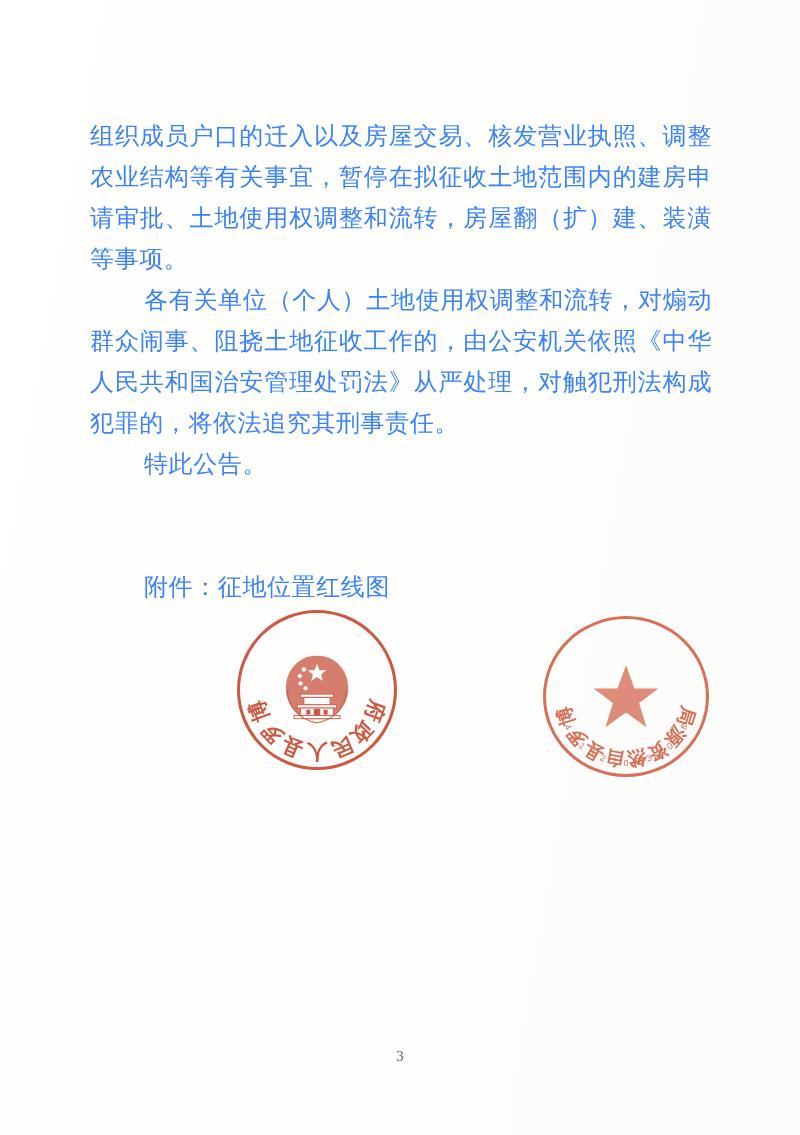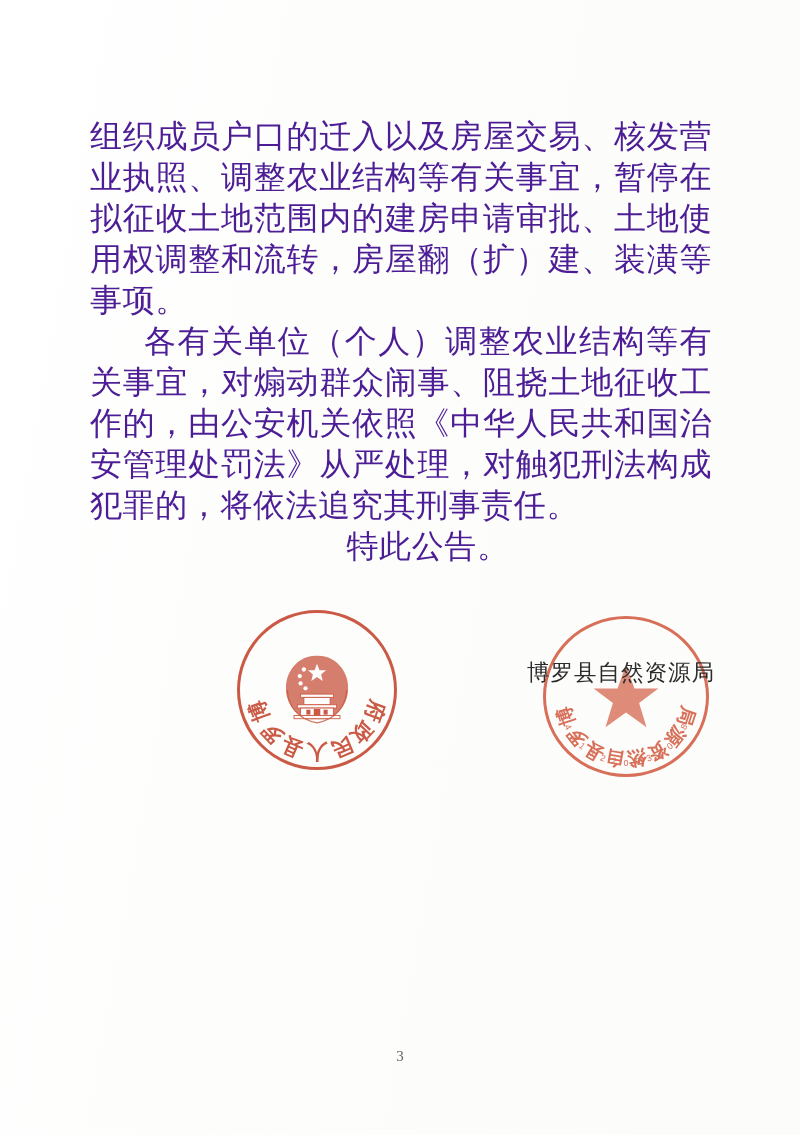--- a/index.html
+++ b/index.html
@@ -24,37 +24,37 @@
     background: linear-gradient(100deg, #ffffff 0%, #fdfdfc 40%, #fcfcfb 100%);
     pointer-events: none;
   }
   .doc-body {
     position: absolute;
     left: 90px;
     top: 116px;
     width: 622px;
   }
   .para {
-    font-size: 32px;
+    font-size: 24px;
     line-height: 41px;
-    color: #4c1d95;
+    color: #3b82f6;
     letter-spacing: 0.6px;
     text-align: justify;
     text-justify: inter-character;
     margin: 0;
     font-family: "Liberation Serif", "DejaVu Serif", serif;
   }
   .para.indent {
     text-indent: 54px;
   }
   .para + .para {
     margin-top: 0px;
   }
   .para.last-line {
-    text-align: center;
+    text-align: left;
   }
   .attachment {
     margin-top: 41px;
     text-indent: 54px;
   }
   .spacer-line {
     height: 41px;
   }
 
   
@@ -178,23 +178,24 @@
   }
 </style>
 </head>
 <body>
 
 <div class="page">
   <div class="scan-tint"></div>
 
   <div class="doc-body">
     <p class="para">组织成员户口的迁入以及房屋交易、核发营业执照、调整农业结构等有关事宜，暂停在拟征收土地范围内的建房申请审批、土地使用权调整和流转，房屋翻（扩）建、装潢等事项。</p>
-    <p class="para indent">各有关单位（个人）调整农业结构等有关事宜，对煽动群众闹事、阻挠土地征收工作的，由公安机关依照《中华人民共和国治安管理处罚法》从严处理，对触犯刑法构成犯罪的，将依法追究其刑事责任。</p>
+    <p class="para indent">各有关单位（个人）土地使用权调整和流转，对煽动群众闹事、阻挠土地征收工作的，由公安机关依照《中华人民共和国治安管理处罚法》从严处理，对触犯刑法构成犯罪的，将依法追究其刑事责任。</p>
     <p class="para indent last-line">特此公告。</p>
     <div class="spacer-line"></div>
+    <p class="para attachment last-line">附件：征地位置红线图</p>
   </div>
 
   <div class="seal seal-gov">
     <div class="rim-char" id="gov-rim">
         <span style="left: -58.2609px; top: 21.2052px; transform: translate(-50%, -50%) rotate(250deg);">博</span>
         <span style="left: -45.0972px; top: 42.547px; transform: translate(-50%, -50%) rotate(226.667deg);">罗</span>
         <span style="left: -24.5569px; top: 56.9294px; transform: translate(-50%, -50%) rotate(203.333deg);">县</span>
         <span style="left: 3.79641e-15px; top: 62px; transform: translate(-50%, -50%) rotate(180deg);">人</span>
         <span style="left: 24.5569px; top: 56.9294px; transform: translate(-50%, -50%) rotate(156.667deg);">民</span>
         <span style="left: 45.0972px; top: 42.547px; transform: translate(-50%, -50%) rotate(133.333deg);">政</span>
@@ -262,17 +263,16 @@
         <span style="left: 43.5889px; top: 49.5581px; transform: translate(-50%, -50%) rotate(-41.3333deg);">0</span>
         <span style="left: 51.7714px; top: 40.9355px; transform: translate(-50%, -50%) rotate(-51.6667deg);">1</span>
         <span style="left: 58.2745px; top: 30.9851px; transform: translate(-50%, -50%) rotate(-62deg);">8</span>
       </div>
     <svg class="star-svg" viewBox="0 0 100 100">
       <polygon points="50,6 61.8,38.2 95,38.2 68.2,58.5 78.5,92 50,71.5 21.5,92 31.8,58.5 5,38.2 38.2,38.2" fill="#cf5136" opacity="0.8"></polygon>
     </svg>
   </div>
 
   <div class="signature">
-    <div class="sig-line">博罗县自然资源局</div>
   </div>
 
   <div class="page-number">3</div>
 </div>
 
 </body></html>

